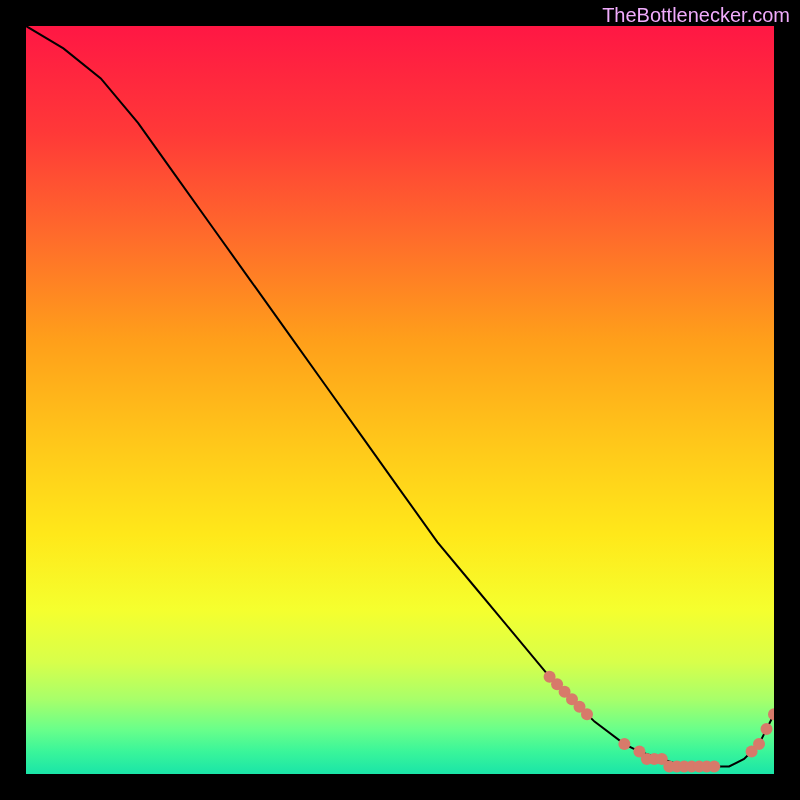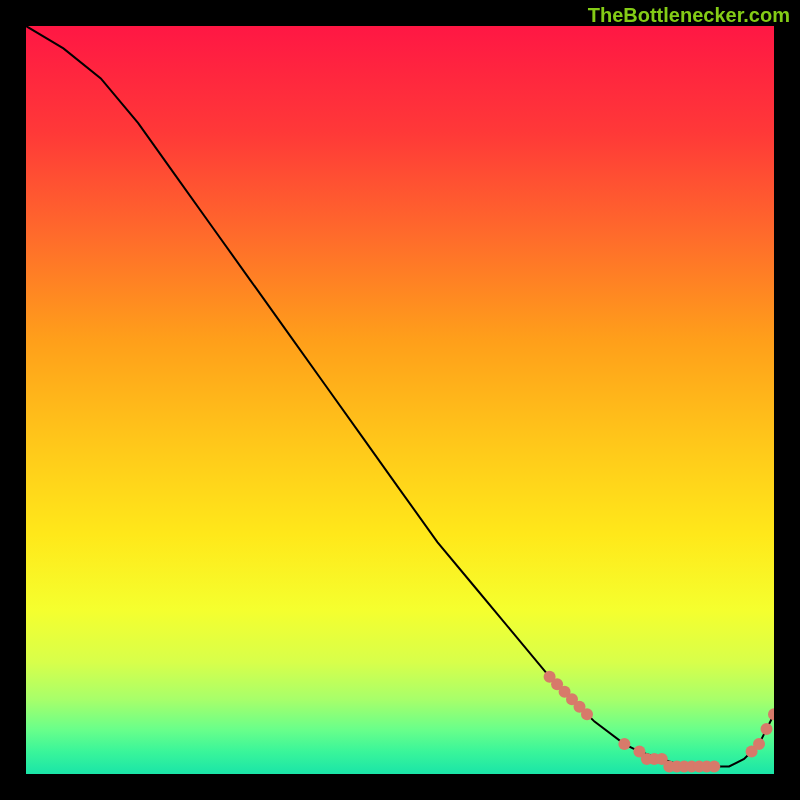--- a/index.html
+++ b/index.html
@@ -7,23 +7,23 @@
     width: 800px;
     height: 800px;
     background: #000;
     position: relative;
     font-family: Arial, sans-serif;
   }
   .watermark {
     position: absolute;
     top: 4px;
     right: 10px;
-    color: #84cc16;
+    color: #f0abfc;
     font-size: 20px;
-    font-weight: bold;
+    font-weight: normal;
     z-index: 10;
   }
   .plot-area {
     position: absolute;
     top: 26px;
     left: 26px;
     width: 748px;
     height: 748px;
   }
   .gradient-bg {

